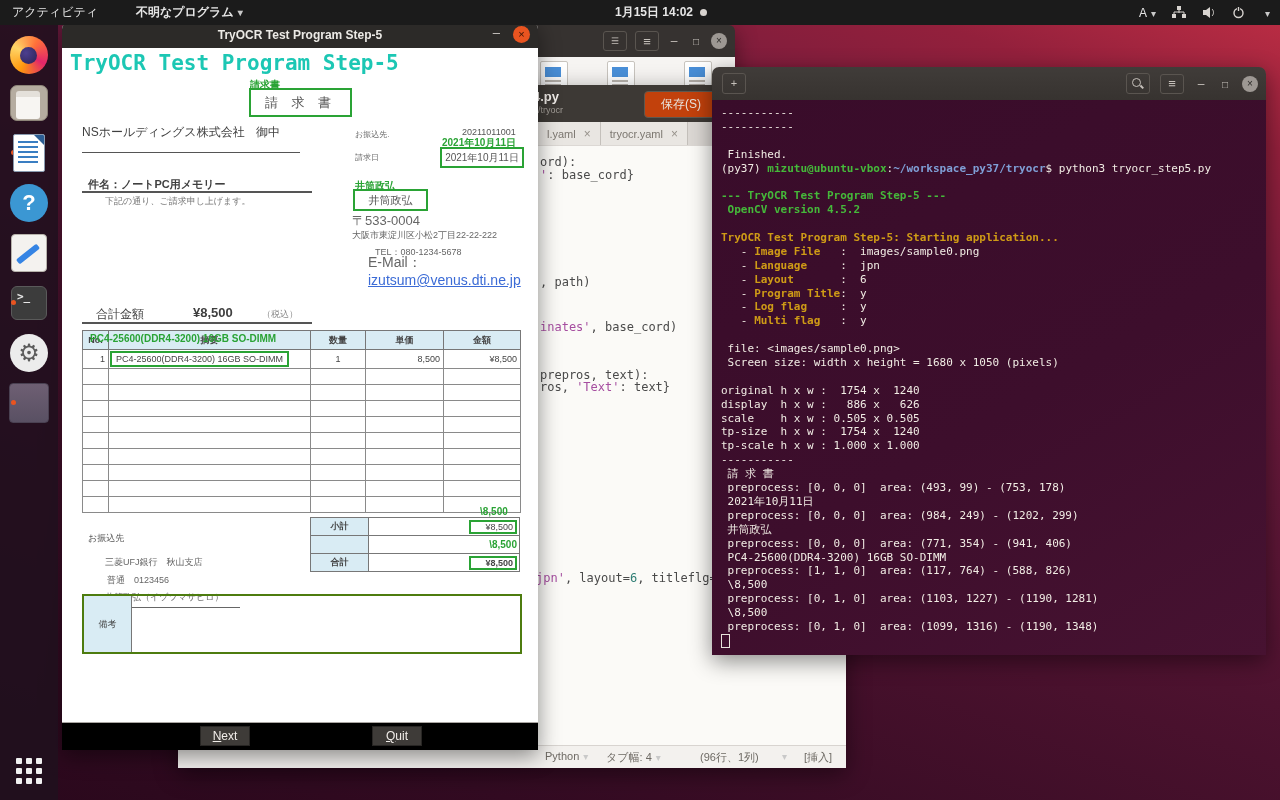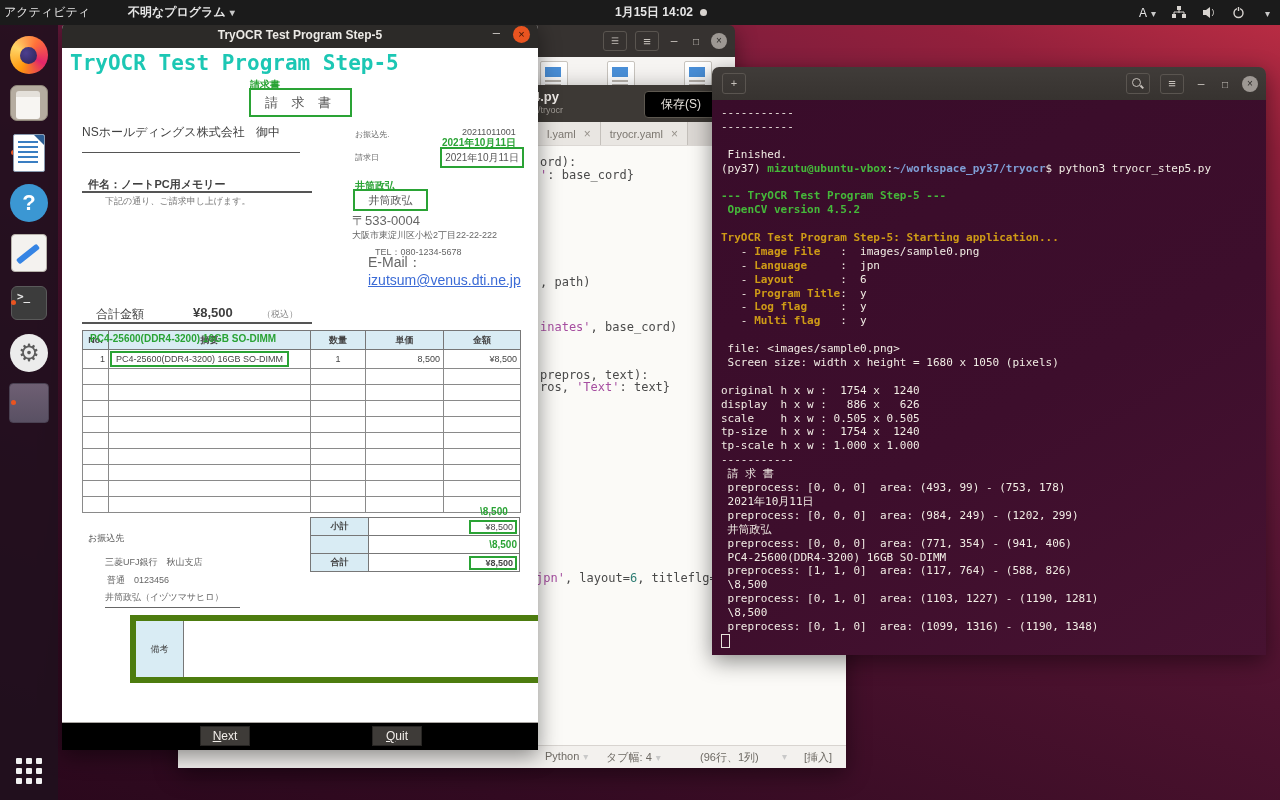--- a/index.html
+++ b/index.html
@@ -4,21 +4,21 @@
 <style>
   html,body{margin:0;padding:0;}
   body{width:1280px;height:800px;position:relative;overflow:hidden;background:#000;
        font-family:"Liberation Sans",sans-serif;}
   
   #wallpaper{position:absolute;left:0;top:25px;right:0;bottom:0;
     background:linear-gradient(200deg,#b82c43 0%,#93203c 10%,#6b1a3c 28%,#4d122f 55%,#330b22 85%,#2a081c 100%);}
   
   #topbar{position:absolute;left:0;top:0;width:1280px;height:25px;background:#1b1b1b;z-index:60;
     display:flex;align-items:center;color:#e6e6e6;font-size:12px;}
-  #topbar .tb-left{display:flex;align-items:flex-start;gap:38px;padding-left:4px;}
+  #topbar .tb-left{display:flex;align-items:flex-start;gap:38px;padding-left:12px;}
   #topbar .appname{font-weight:bold;}
   .caret::after{content:"▾";font-size:10px;color:#c9c9c9;margin-left:4px;}
   #topbar .tb-clock{position:absolute;left:615px;display:flex;align-items:center;gap:7px;font-weight:bold;}
   .clock-dot{width:7px;height:7px;border-radius:50%;background:#d8d4d0;}
   #topbar .tb-right{position:absolute;right:10px;display:flex;align-items:center;gap:16px;}
   #topbar svg{display:block;}
   
   #dock{position:absolute;left:0;top:25px;width:58px;height:775px;background:rgba(32,16,30,0.88);z-index:55;}
   .dock-item{position:absolute;left:9px;width:40px;height:40px;display:flex;align-items:center;justify-content:center;}
   .run-dot{position:absolute;left:2px;top:17px;width:5px;height:5px;border-radius:50%;background:#e95420;}
@@ -60,21 +60,21 @@
   .i-close::before{content:"×";}
   #files-win .fbody{height:40px;background:#f6f4f2;position:relative;}
   .fdoc{position:absolute;top:4px;width:26px;height:32px;background:#fff;border:1px solid #c8c4be;border-radius:2px;}
   .fdoc::before{content:"";position:absolute;left:4px;top:5px;width:16px;height:10px;background:#4a90d9;}
   .fdoc::after{content:"";position:absolute;left:4px;top:18px;width:16px;height:2px;box-shadow:0 4px 0 #b9b4ae;background:#b9b4ae;}
   
   #gedit-win{left:178px;top:85px;width:668px;height:683px;z-index:10;background:#fbfaf7;border-radius:0;}
   #gedit-win .hbar{position:absolute;left:0;top:0;right:0;height:37px;background:#3d3935;}
   #gedit-win .fname{position:absolute;left:355px;top:4px;color:#f0ece8;font-size:13px;font-weight:bold;}
   #gedit-win .fpath{position:absolute;left:355px;top:20px;color:#a39e98;font-size:9px;}
-  #gedit-win .savebtn{position:absolute;right:128px;top:6px;width:72px;height:25px;background:#000000;border:1px solid #5d5850;
+  #gedit-win .savebtn{position:absolute;right:128px;top:6px;width:72px;height:25px;background:#c2410c;border:1px solid #5d5850;
      border-radius:4px;color:#e9e5df;font-size:12px;text-align:center;line-height:25px;}
   #gedit-win .tabbar{position:absolute;left:0;top:37px;right:0;height:24px;background:#dcd8d4;border-bottom:1px solid #c4c0bb;display:flex;}
   .gtab{height:23px;display:flex;align-items:center;gap:8px;padding:0 9px;background:#e9e6e2;border-right:1px solid #c4c0bb;
      color:#7c7770;font-size:11px;}
   .gtab:first-child{margin-left:360px;}
   .tab-x::before{content:"×";color:#97928b;font-size:12px;}
   #gedit-win .gtext{position:absolute;left:0;top:61px;right:0;bottom:22px;background:#fbfaf7;
      font:12px "DejaVu Sans Mono",monospace;color:#4a4a4a;white-space:pre;}
   .frag{position:absolute;}
   .frag .s{color:#a64ea0;}
@@ -105,21 +105,21 @@
   #inv-table th{background:#d9ecf4;border:1px solid #777;height:16px;font-weight:bold;position:relative;}
   #inv-table td{border:1px solid #8a8a8a;height:15px;padding:0 3px;overflow:hidden;white-space:nowrap;}
   #inv-table tr.row1 td{height:18px;}
   .tright{text-align:right;} .tcenter{text-align:center;}
   .ocr-overlay{position:absolute;left:28px;top:285px;font-size:10px;white-space:nowrap;z-index:3;}
   .desc-box{display:inline-block;border:2px solid #2aa335;padding:1px 4px;margin-left:-2px;}
   #mini-table{position:absolute;left:248px;top:469px;border-collapse:collapse;table-layout:fixed;width:210px;font-size:9px;color:#444;}
   #mini-table td{border:1px solid #777;height:17px;padding:0 2px;}
   #mini-table .mlabel{background:#d9ecf4;text-align:center;font-weight:bold;width:53px;}
   .val-box{float:right;border:2px solid #2aa335;width:40px;text-align:right;padding:0 2px;font-size:9px;}
-  #remarks{position:absolute;left:20px;top:567px;width:436px;height:56px;border:6px solid #4d7c0f;display:flex;margin-left:48px;}
+  #remarks{position:absolute;left:20px;top:546px;width:436px;height:56px;border:2px solid #4d7c0f;display:flex;}
   #remarks .rlabel{width:47px;background:#d9ecf4;border-right:1px solid #777;display:flex;align-items:center;
      justify-content:center;font-size:9px;color:#444;}
   #tryocr-win .foot{position:absolute;left:0;bottom:0;width:476px;height:27px;background:#000000;border-top:1px solid #aaa6a2;}
   .tkbtn{position:absolute;top:3px;width:48px;background:#3e3b38;border:1px solid #282624;color:#f2eeea;
      font-size:12px;text-align:center;padding:2px 0;}
   .tkbtn .u{text-decoration:underline;}
   .btn-next{left:138px;} .btn-quit{left:310px;}
   
   #term-win{left:712px;top:67px;width:554px;height:588px;z-index:30;border-radius:7px 7px 0 0;overflow:hidden;}
   #term-win .hbar{height:33px;background:linear-gradient(#403c39,#373330);display:flex;align-items:center;position:relative;}

